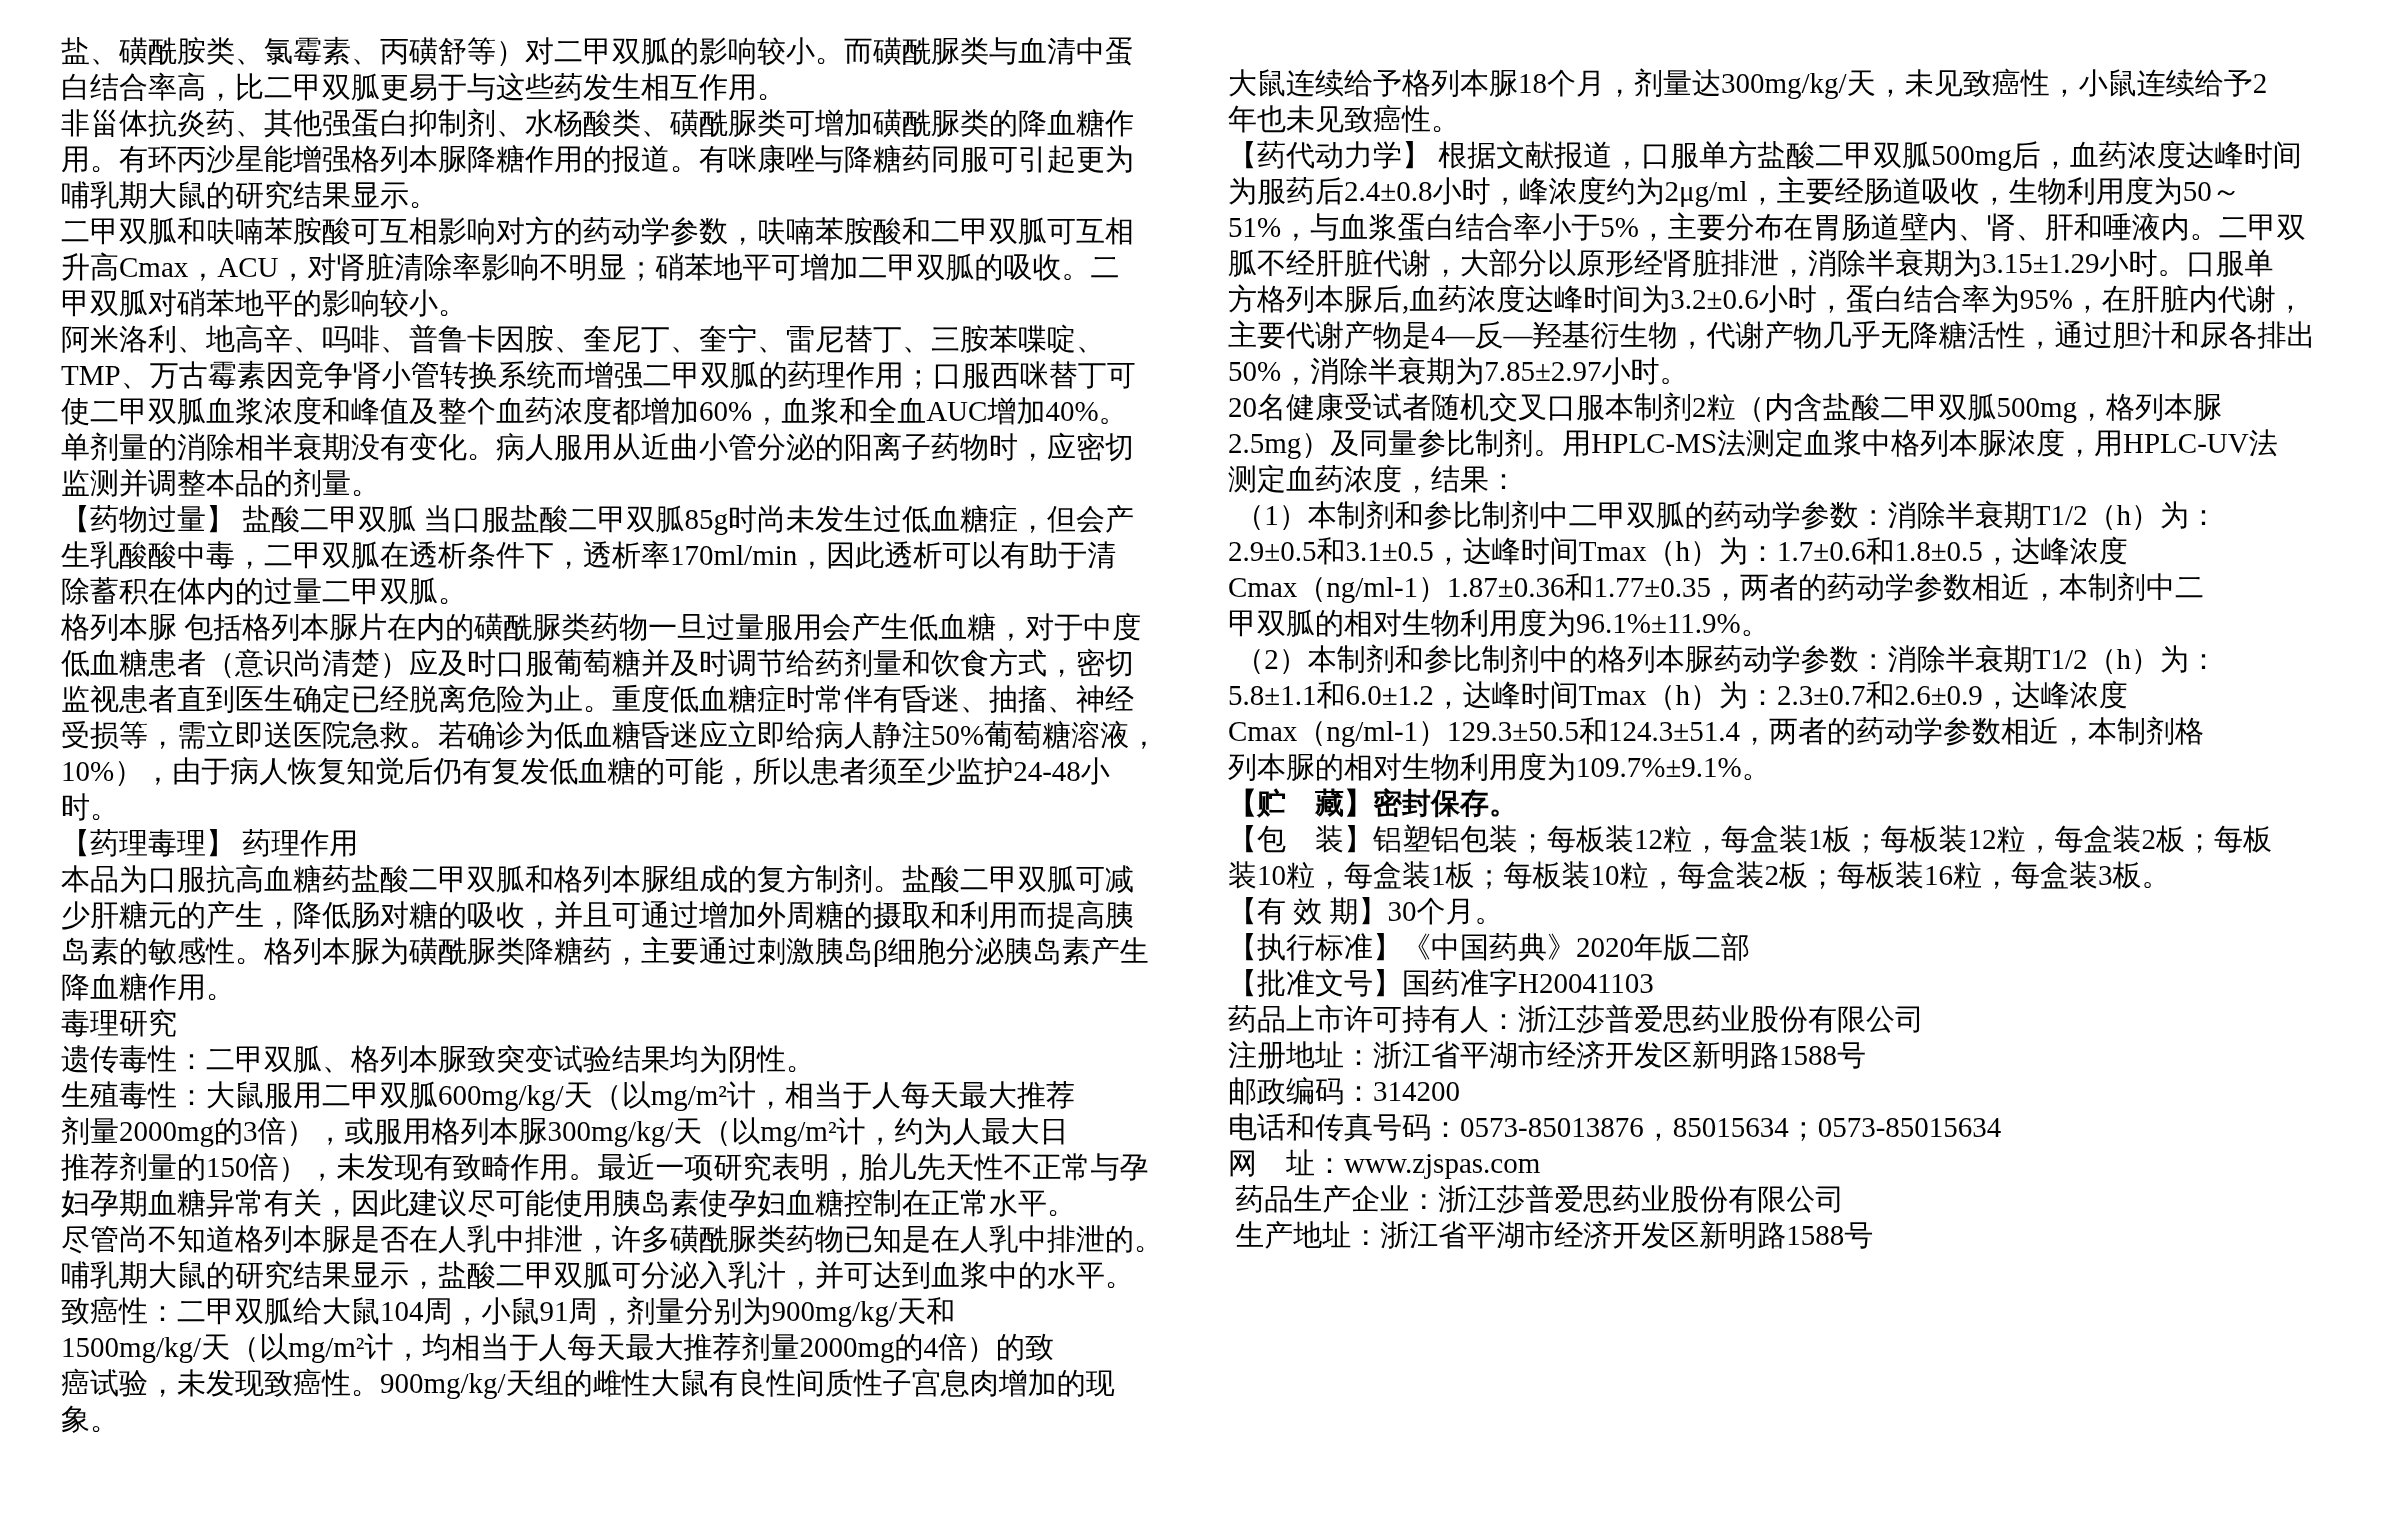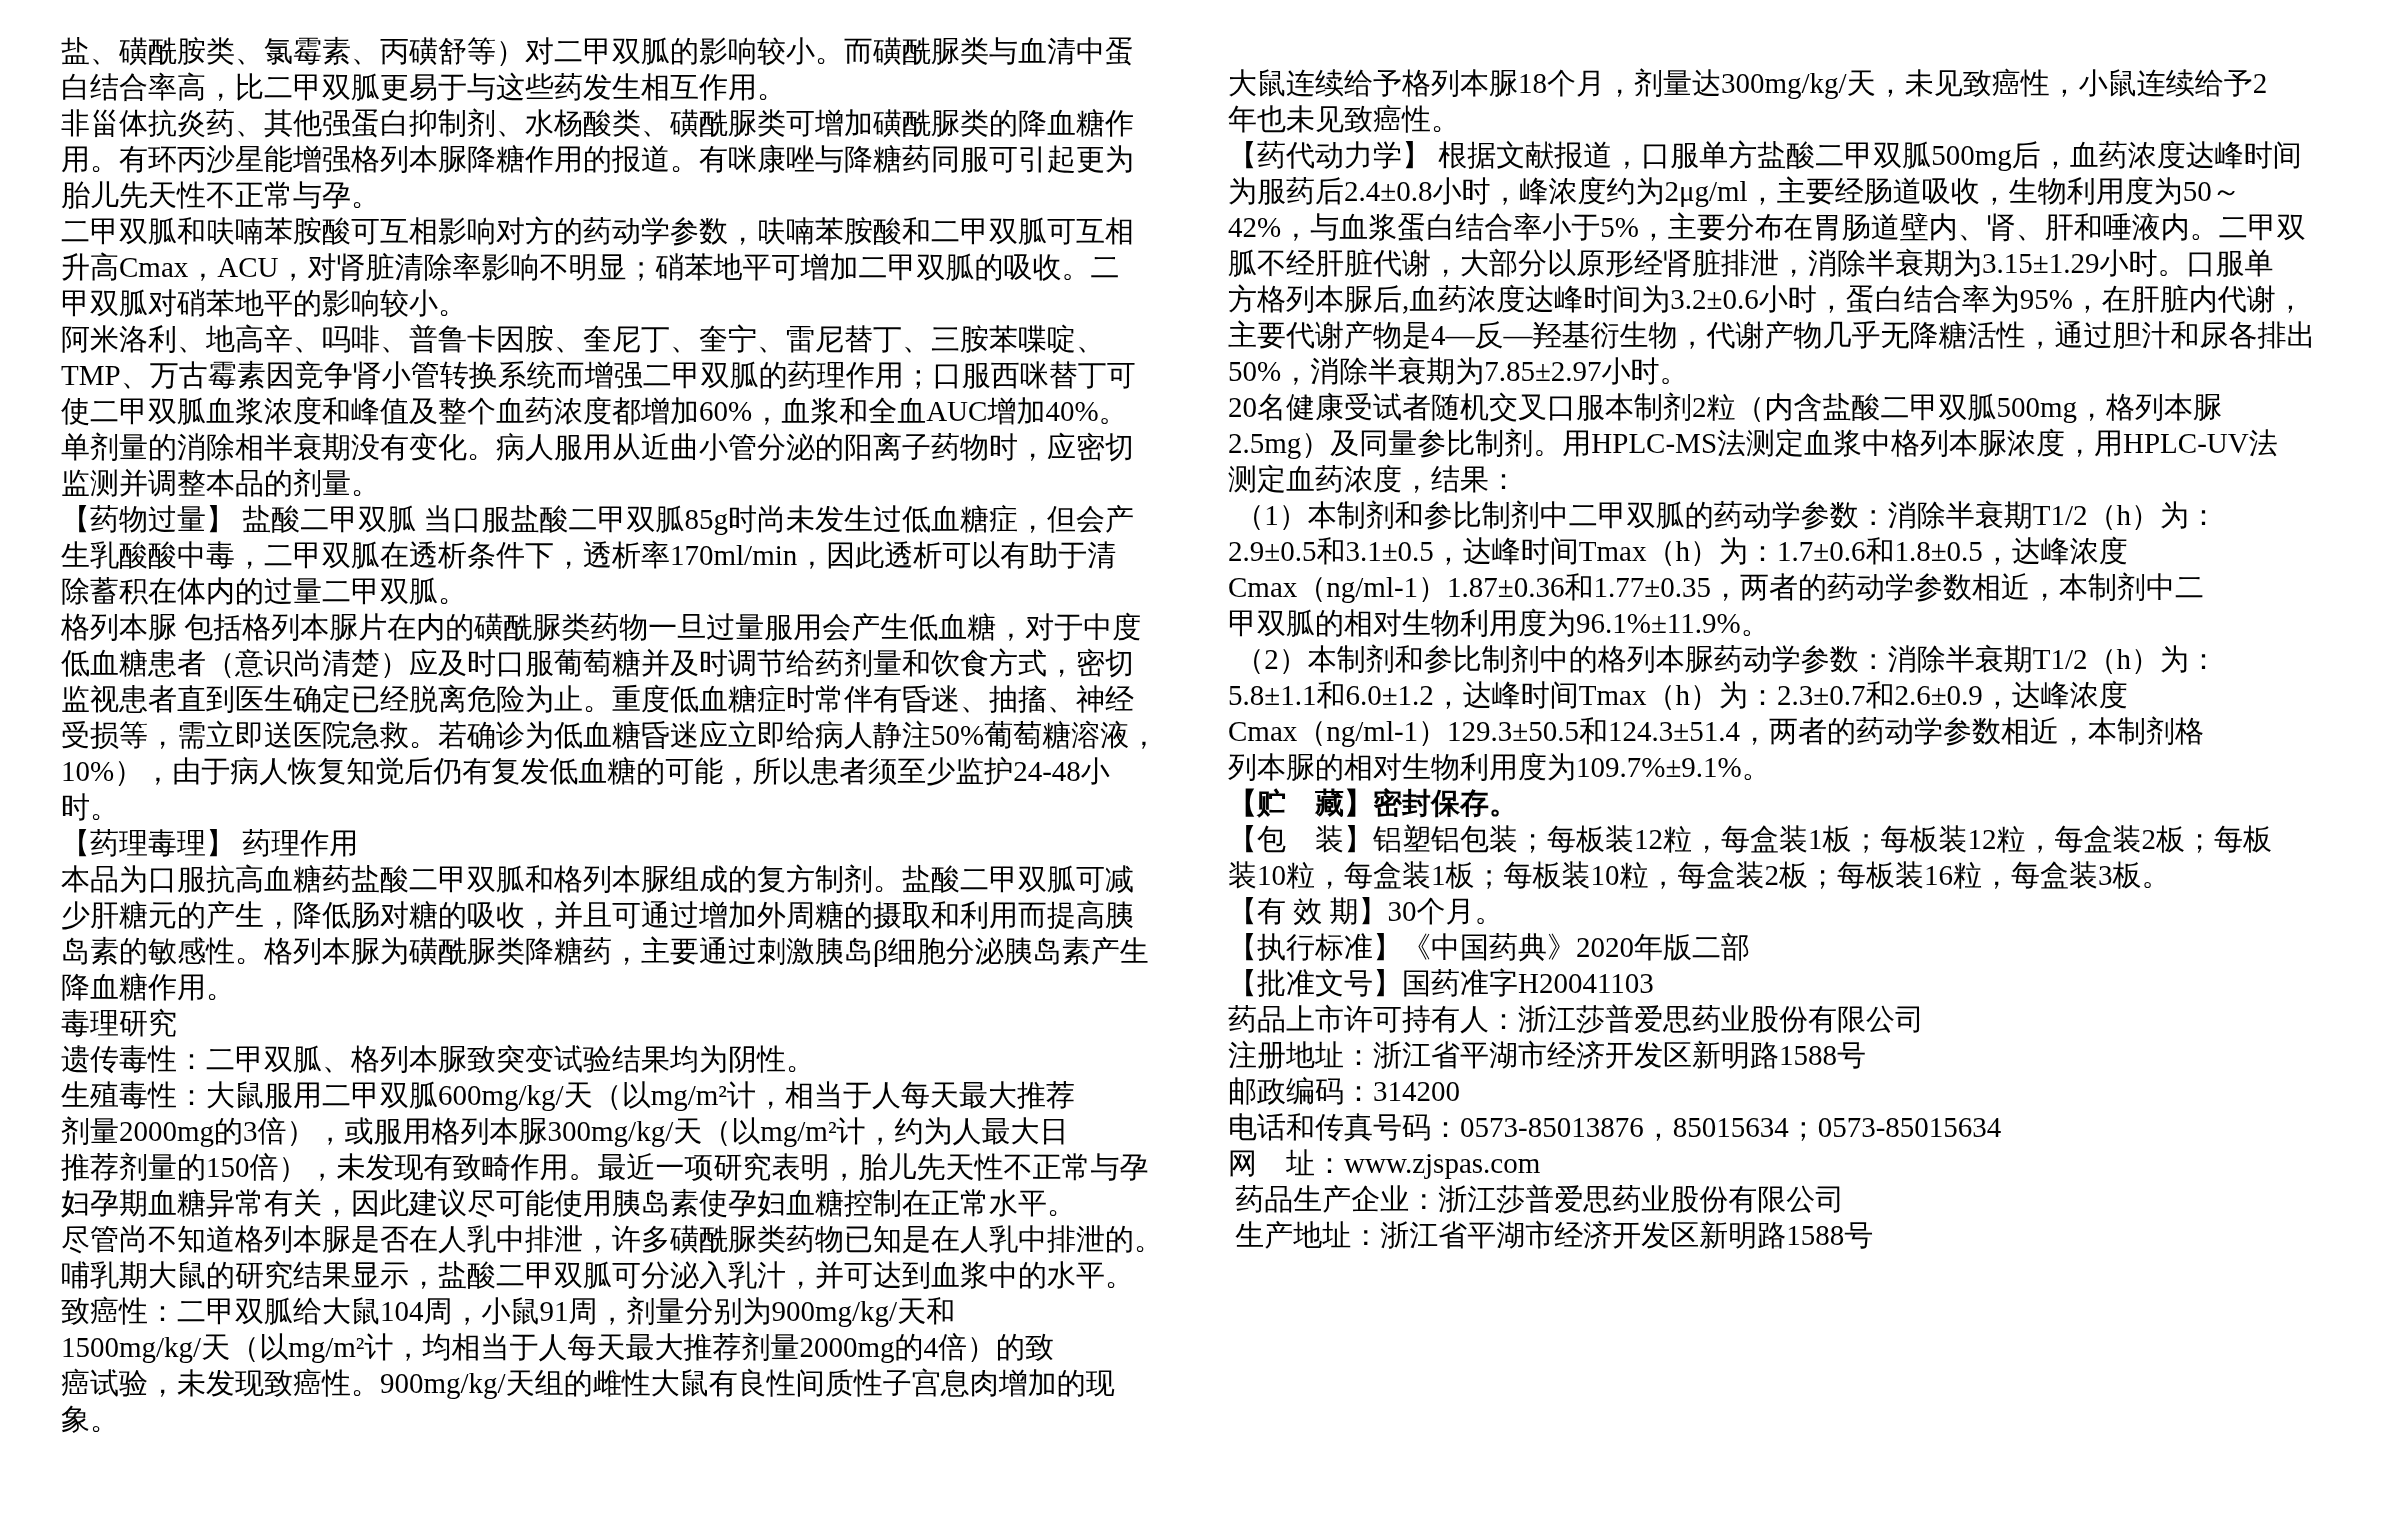--- a/index.html
+++ b/index.html
@@ -36,21 +36,21 @@
 </style>
 </head>
 <body>
 
 <div class="page">
   <div class="column col-left">
       <div class="line">盐、磺酰胺类、氯霉素、丙磺舒等）对二甲双胍的影响较小。而磺酰脲类与血清中蛋</div>
       <div class="line">白结合率高，比二甲双胍更易于与这些药发生相互作用。</div>
       <div class="line">非甾体抗炎药、其他强蛋白抑制剂、水杨酸类、磺酰脲类可增加磺酰脲类的降血糖作</div>
       <div class="line">用。有环丙沙星能增强格列本脲降糖作用的报道。有咪康唑与降糖药同服可引起更为</div>
-      <div class="line">胎儿先天性不正常与孕。</div>
+      <div class="line">哺乳期大鼠的研究结果显示。</div>
       <div class="line">二甲双胍和呋喃苯胺酸可互相影响对方的药动学参数，呋喃苯胺酸和二甲双胍可互相</div>
       <div class="line">升高Cmax，ACU，对肾脏清除率影响不明显；硝苯地平可增加二甲双胍的吸收。二</div>
       <div class="line">甲双胍对硝苯地平的影响较小。</div>
       <div class="line">阿米洛利、地高辛、吗啡、普鲁卡因胺、奎尼丁、奎宁、雷尼替丁、三胺苯喋啶、</div>
       <div class="line">TMP、万古霉素因竞争肾小管转换系统而增强二甲双胍的药理作用；口服西咪替丁可</div>
       <div class="line">使二甲双胍血浆浓度和峰值及整个血药浓度都增加60%，血浆和全血AUC增加40%。</div>
       <div class="line">单剂量的消除相半衰期没有变化。病人服用从近曲小管分泌的阳离子药物时，应密切</div>
       <div class="line">监测并调整本品的剂量。</div>
       <div class="line">【药物过量】 盐酸二甲双胍 当口服盐酸二甲双胍85g时尚未发生过低血糖症，但会产</div>
       <div class="line">生乳酸酸中毒，二甲双胍在透析条件下，透析率170ml/min，因此透析可以有助于清</div>
@@ -77,21 +77,21 @@
       <div class="line">致癌性：二甲双胍给大鼠104周，小鼠91周，剂量分别为900mg/kg/天和</div>
       <div class="line">1500mg/kg/天（以mg/m²计，均相当于人每天最大推荐剂量2000mg的4倍）的致</div>
       <div class="line">癌试验，未发现致癌性。900mg/kg/天组的雌性大鼠有良性间质性子宫息肉增加的现</div>
       <div class="line">象。</div>
     </div>
   <div class="column col-right">
       <div class="line">大鼠连续给予格列本脲18个月，剂量达300mg/kg/天，未见致癌性，小鼠连续给予2</div>
       <div class="line">年也未见致癌性。</div>
       <div class="line">【药代动力学】 根据文献报道，口服单方盐酸二甲双胍500mg后，血药浓度达峰时间</div>
       <div class="line">为服药后2.4±0.8小时，峰浓度约为2μg/ml，主要经肠道吸收，生物利用度为50～</div>
-      <div class="line">42%，与血浆蛋白结合率小于5%，主要分布在胃肠道壁内、肾、肝和唾液内。二甲双</div>
+      <div class="line">51%，与血浆蛋白结合率小于5%，主要分布在胃肠道壁内、肾、肝和唾液内。二甲双</div>
       <div class="line">胍不经肝脏代谢，大部分以原形经肾脏排泄，消除半衰期为3.15±1.29小时。口服单</div>
       <div class="line">方格列本脲后,血药浓度达峰时间为3.2±0.6小时，蛋白结合率为95%，在肝脏内代谢，</div>
       <div class="line">主要代谢产物是4—反—羟基衍生物，代谢产物几乎无降糖活性，通过胆汁和尿各排出</div>
       <div class="line">50%，消除半衰期为7.85±2.97小时。</div>
       <div class="line">20名健康受试者随机交叉口服本制剂2粒（内含盐酸二甲双胍500mg，格列本脲</div>
       <div class="line">2.5mg）及同量参比制剂。用HPLC-MS法测定血浆中格列本脲浓度，用HPLC-UV法</div>
       <div class="line">测定血药浓度，结果：</div>
       <div class="line"> （1）本制剂和参比制剂中二甲双胍的药动学参数：消除半衰期T1/2（h）为：</div>
       <div class="line">2.9±0.5和3.1±0.5，达峰时间Tmax（h）为：1.7±0.6和1.8±0.5，达峰浓度</div>
       <div class="line">Cmax（ng/ml-1）1.87±0.36和1.77±0.35，两者的药动学参数相近，本制剂中二</div>

